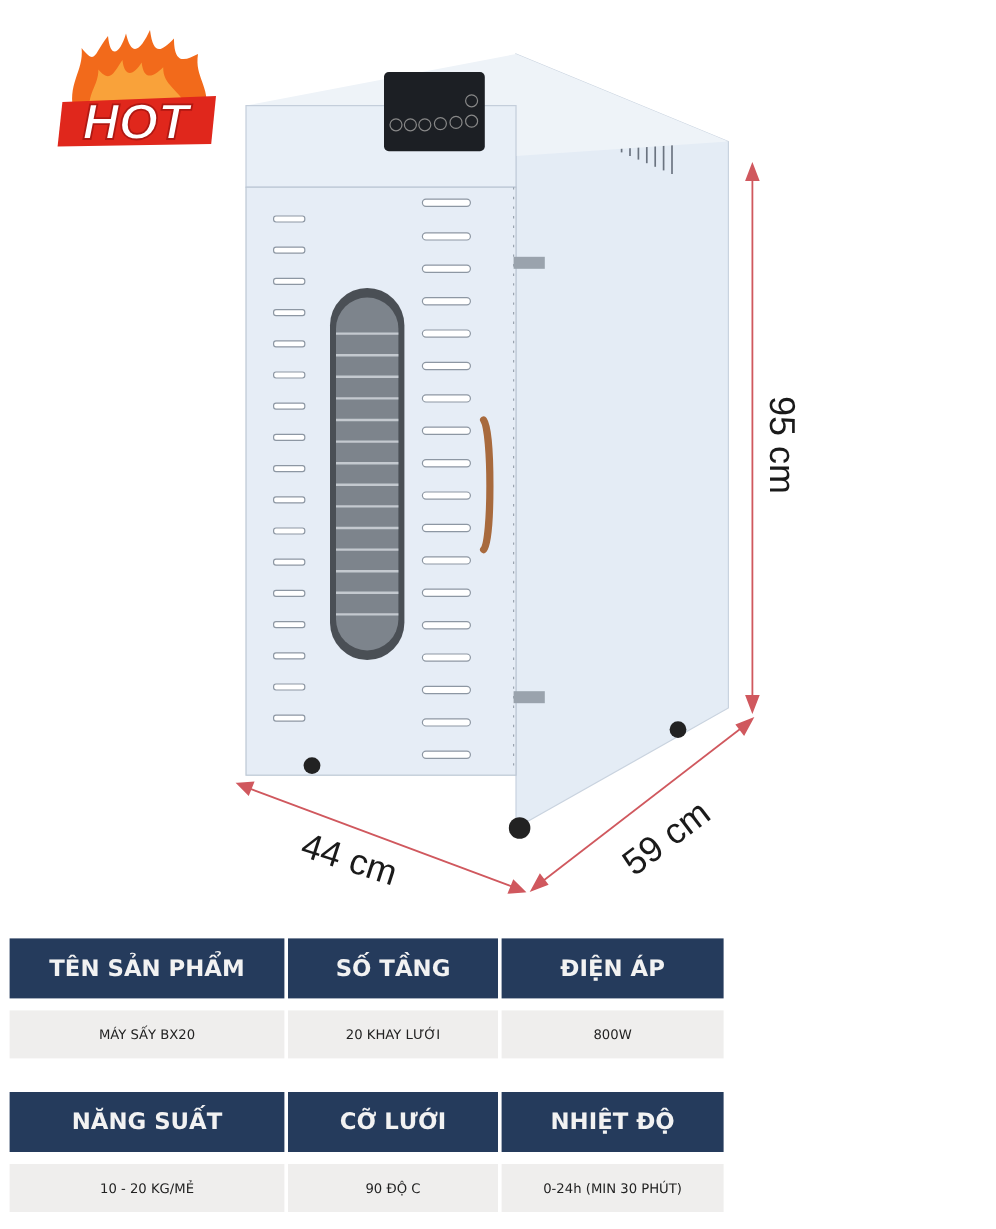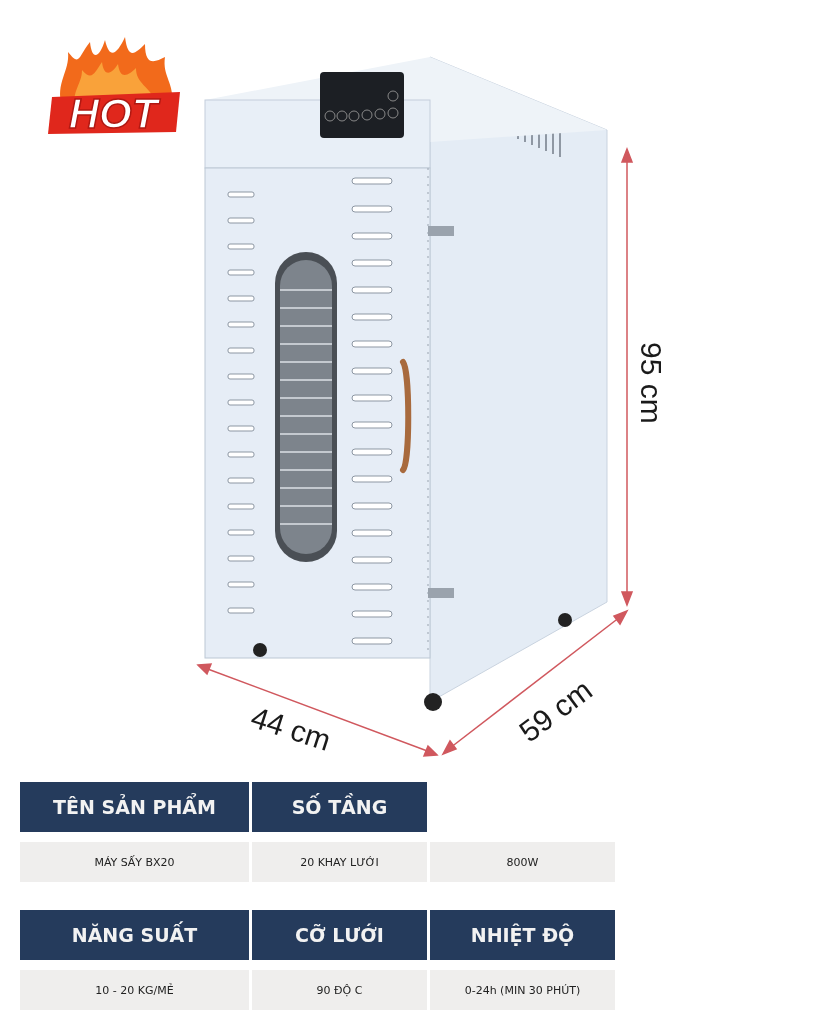--- a/index.html
+++ b/index.html
@@ -1,21 +1,21 @@
 <!DOCTYPE html>
 <html><head>
 <meta charset="utf-8">
 <style>
   html, body { margin: 0; padding: 0; background: #ffffff; }
   body { width: 830px; height: 1024px; position: relative; overflow: hidden;
          font-family: "Liberation Sans", sans-serif; }
-  .stage { position: absolute; left: 0; top: 12px; width: 830px; height: 770px; }
+  .stage { position: absolute; left: 0; top: 0; width: 830px; height: 770px; }
   .dim-label { position: absolute; font-family: "Liberation Sans", sans-serif;
                font-size: 30px; color: #1a1a1a; }
-  .table { position: absolute; left: 20px; top: 782px; width: 790px; }
+  .table { position: absolute; left: 8px; top: 782px; width: 790px; }
   .row { display: grid; grid-template-columns: 229px 175px 185px 195px; column-gap: 3px; }
   .cell { display: flex; align-items: center; justify-content: center;
           font-family: "DejaVu Sans", sans-serif; text-transform: uppercase;
           letter-spacing: 0px; }
   .head { background: #253b5c; color: #f2f2f2; height: 50px; font-weight: bold;
           font-size: 19px; }
   .val { background: #efeeed; color: #222; height: 40px; font-size: 11px; margin: 10px 0 12px 0; }
   .row.h2 { margin-top: 16px; text-align: center; }
 </style>
 </head>
@@ -159,20 +159,21 @@
 
   <div class="dim-label" style="left:612px; top:350px; transform: rotate(90deg); transform-origin: left top; left:668px; top:330px;">95 cm</div>
   <div class="dim-label" style="left:250px; top:700px; transform: rotate(18deg);">44 cm</div>
   <div class="dim-label" style="left:515px; top:682px; transform: rotate(-37deg);">59 cm</div>
 </div>
 
 <div class="table">
   <div class="row">
     <div class="cell head">TÊN SẢN PHẨM</div>
     <div class="cell head">SỐ TẦNG</div>
+    <div class="cell head">ĐIỆN ÁP</div>
   </div>
   <div class="row">
     <div class="cell val">MÁY SẤY BX20</div>
     <div class="cell val">20 KHAY LƯỚI</div>
     <div class="cell val">800W</div>
   </div>
   <div class="row h2">
     <div class="cell head">NĂNG SUẤT</div>
     <div class="cell head">CỠ LƯỚI</div>
     <div class="cell head">NHIỆT ĐỘ</div>

